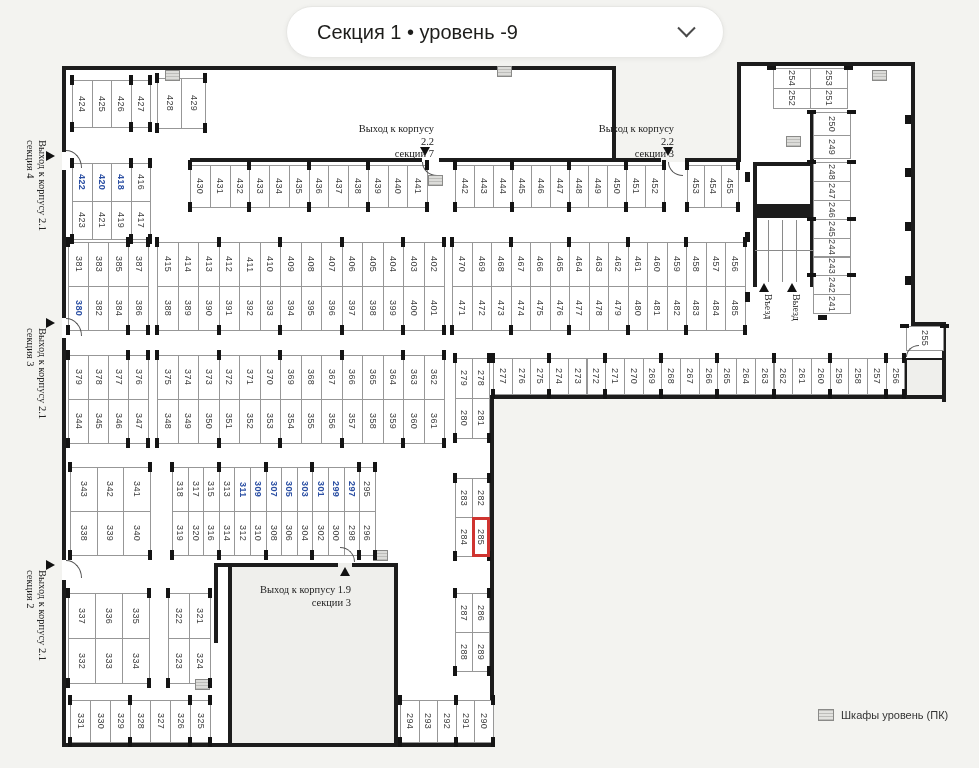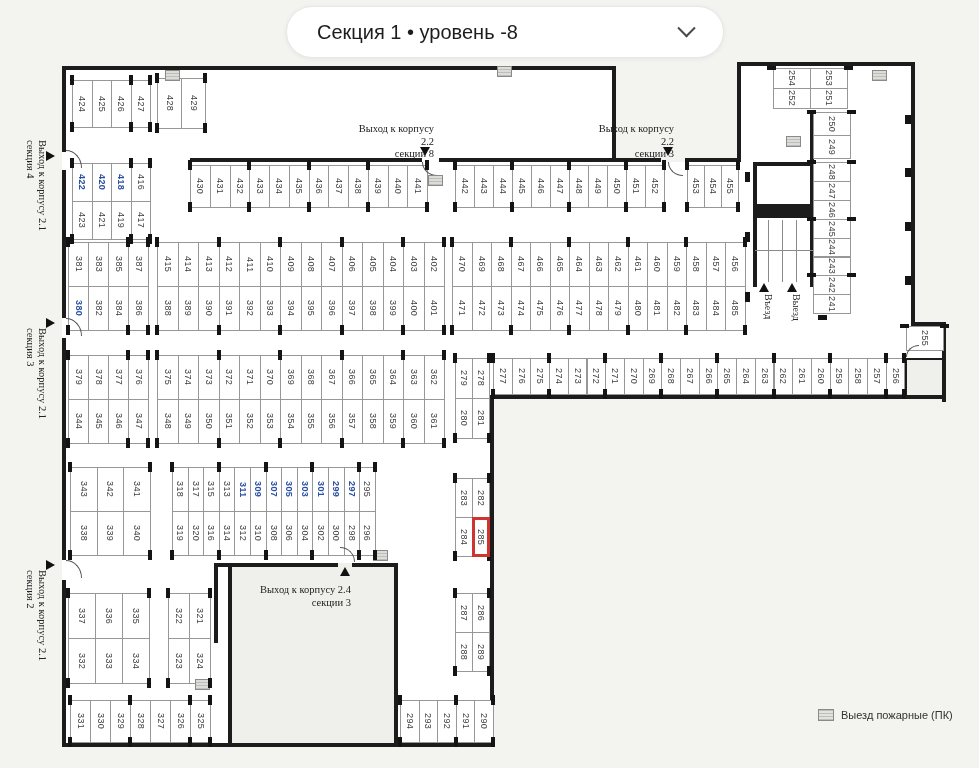--- a/index.html
+++ b/index.html
@@ -527,41 +527,41 @@
         <div>секция 3</div>
       </div>
       <div class="tri tri-right" style="left: 46px; top: 318px; width: 0px; height: 0px;"></div>
       <div class="exit exit-v" style="left: 20px; top: 570px; width: 28px; height: 112px;">
         <div>Выход к корпусу 2.1</div>
         <div>секция 2</div>
       </div>
       <div class="tri tri-right" style="left: 46px; top: 560px; width: 0px; height: 0px;"></div>
       <div class="exit exit-h" style="left: 346px; top: 123px; width: 88px; height: 25px;">
         <div>Выход к корпусу 2.2</div>
-        <div>секции 8</div>
+        <div>секции 7</div>
       </div>
       <div class="tri tri-down" style="left: 420px; top: 147px; width: 0px; height: 0px;"></div>
       <div class="exit exit-h" style="left: 586px; top: 123px; width: 88px; height: 25px;">
         <div>Выход к корпусу 2.2</div>
         <div>секции 3</div>
       </div>
       <div class="tri tri-down" style="left: 663px; top: 147px; width: 0px; height: 0px;"></div>
       <div class="exit exit-h" style="left: 243px; top: 584px; width: 108px; height: 26px;">
-        <div>Выход к корпусу 2.4</div>
+        <div>Выход к корпусу 1.9</div>
         <div>секции 3</div>
       </div>
       <div class="tri tri-up" style="left: 340px; top: 567px; width: 0px; height: 0px;"></div>
       <div class="ramp-label" style="left: 758px; top: 294px; width: 16px; height: 50px;">Въезд</div>
       <div class="tri tri-up" style="left: 759px; top: 283px; width: 0px; height: 0px;"></div>
       <div class="ramp-label" style="left: 786px; top: 294px; width: 16px; height: 50px;">Выезд</div>
       <div class="tri tri-up" style="left: 787px; top: 283px; width: 0px; height: 0px;"></div>
     </div>
 
   <div id="dropdown">
-    <span class="lbl">Секция 1 • уровень -8</span>
+    <span class="lbl">Секция 1 • уровень -9</span>
     <span class="chev"></span>
   </div>
 
   <div id="legend">
     <span class="cab-icon"></span>
-    <span class="txt">Выезд пожарные (ПК)</span>
+    <span class="txt">Шкафы уровень (ПК)</span>
   </div>
 </div>
 
 </body></html>

